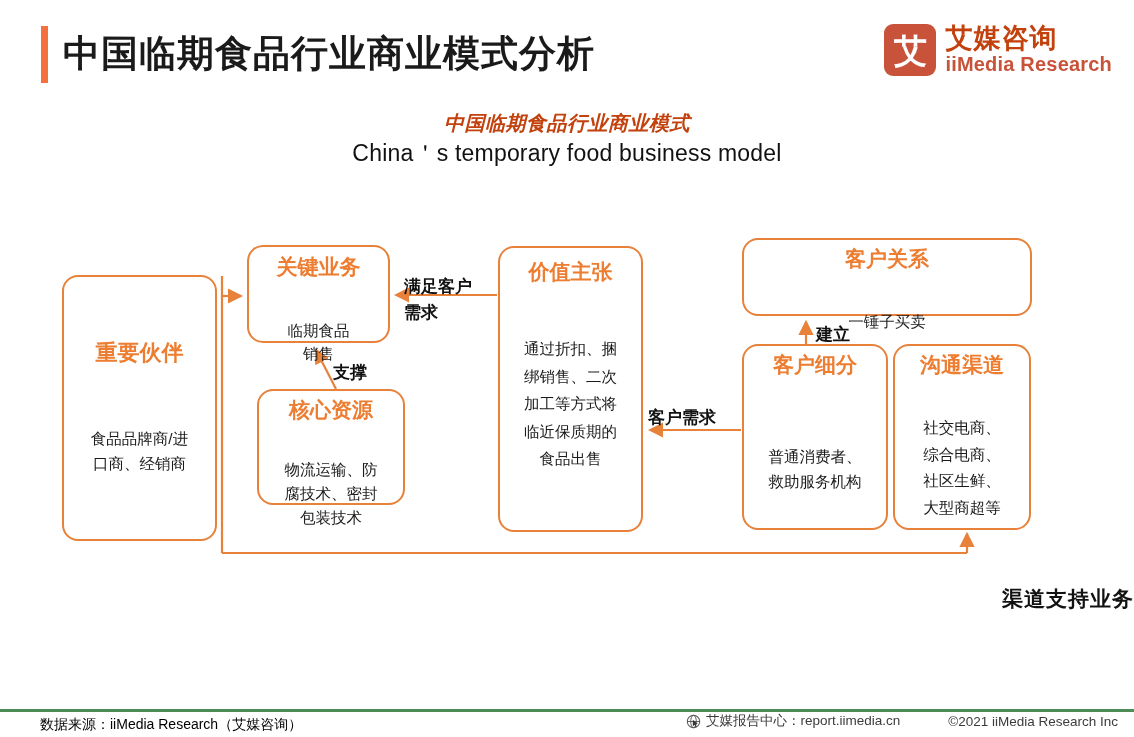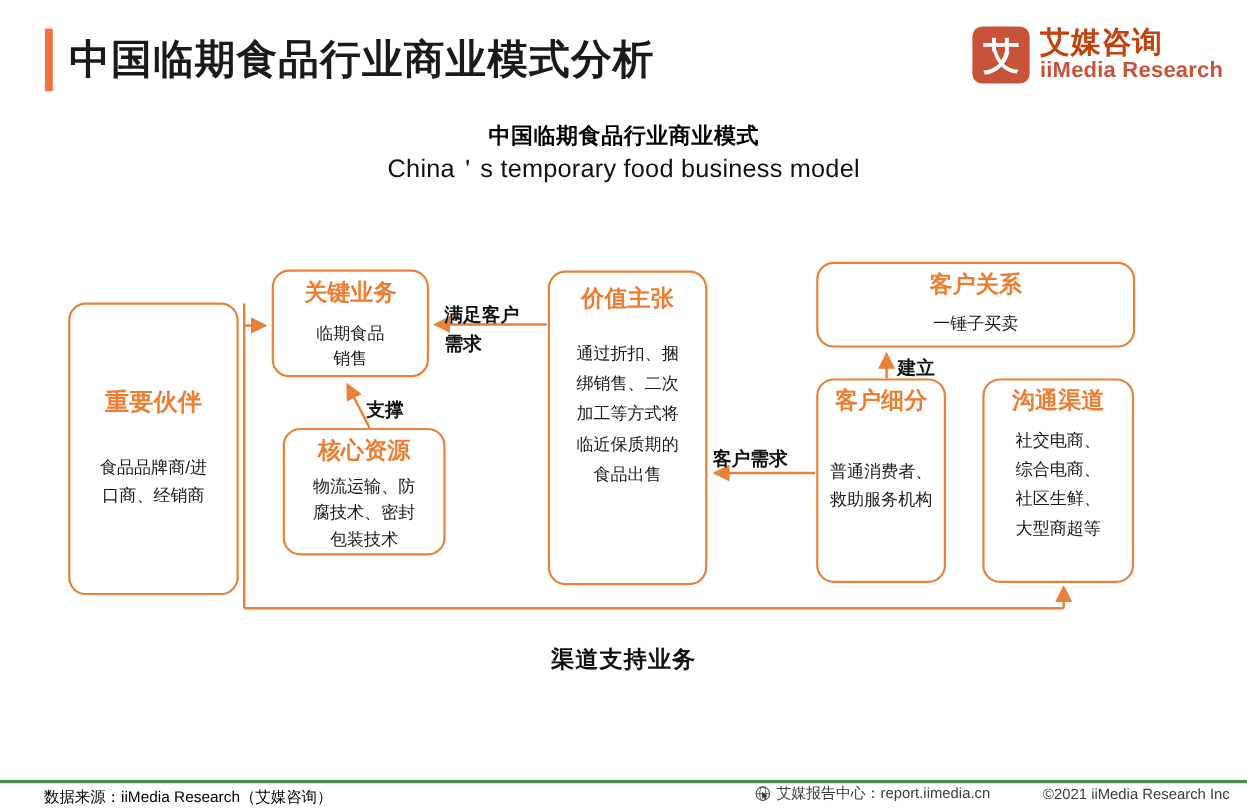--- a/index.html
+++ b/index.html
@@ -29,36 +29,37 @@
     display:flex;align-items:center;justify-content:center;
     color:#fff;font-size:33px;font-weight:700;line-height:1;
   }
   .logo-txt{display:flex;flex-direction:column;justify-content:center;}
   .logo-cn{font-size:27px;font-weight:700;color:#c2410c;line-height:1.05;letter-spacing:1px;}
   .logo-en{font-size:20px;font-weight:700;color:#C8533A;line-height:1.2;letter-spacing:.2px;}
 
   
   .sub-cn{
     position:absolute;width:1134px;top:110px;text-align:center;
-    font-size:20px;font-weight:700;color:#000000;letter-spacing:.5px;
+    font-size:20px;font-weight:700;color:#c2410c;letter-spacing:.5px;font-style:italic;
   }
   .sub-en{
     position:absolute;width:1134px;top:138px;text-align:center;
     font-size:23px;font-weight:400;color:#111;letter-spacing:.2px;
   }
 
   
   .diagram{position:absolute;left:0;top:0;width:1134px;height:737px;}
   .svg-layer{position:absolute;left:0;top:0;}
 
   .node{
     position:absolute;box-sizing:border-box;
     border:2.2px solid #E8813A;border-radius:16px;background:#fff;
     display:flex;flex-direction:column;align-items:center;
     text-align:center;
+    gap:27px;
   }
   .node .ttl{
     font-size:21px;font-weight:700;color:#ED7D31;line-height:1.15;
     white-space:nowrap;
   }
   .node .bdy{
     font-size:15.5px;font-weight:400;color:#1a1a1a;line-height:1.62;
     white-space:pre-line;
   }
 
@@ -75,39 +76,39 @@
   #n-core .ttl{margin-bottom:9px;}
   #n-core .bdy{width:140px;line-height:1.55;}
 
   #n-value{left:498px;top:246px;width:145px;height:286px;justify-content:flex-start;padding-top:12px;}
   #n-value .ttl{margin-bottom:24px;}
   #n-value .bdy{width:134px;line-height:1.78;}
 
   #n-rel{left:742px;top:238px;width:290px;height:78px;justify-content:flex-start;padding-top:7px;}
   #n-rel .ttl{margin-bottom:11px;}
 
-  #n-seg{left:742px;top:344px;width:118px;height:186px;justify-content:flex-start;padding-top:7px;}
+  #n-seg{left:742px;top:344px;width:146px;height:186px;justify-content:flex-start;padding-top:7px;}
   #n-seg .ttl{margin-bottom:40px;}
   #n-seg .bdy{width:132px;line-height:1.62;}
 
   #n-chan{left:893px;top:344px;width:138px;height:186px;justify-content:flex-start;padding-top:7px;}
   #n-chan .ttl{margin-bottom:11px;}
   #n-chan .bdy{line-height:1.72;}
 
   
   .elabel{
     position:absolute;font-size:17px;font-weight:700;color:#111;
     white-space:pre-line;line-height:1.55;
   }
   #lbl-satisfy{left:404px;top:274px;}
   #lbl-support{left:333px;top:360px;}
   #lbl-need{left:648px;top:405px;}
   #lbl-build{left:816px;top:322px;}
   .bottom-label{
-    position:absolute;width:1134px;top:585px;text-align:center;
+    position:absolute;width:1134px;top:585px;text-align:right;
     font-size:21px;font-weight:700;color:#111;letter-spacing:1px;
   }
 
   
   .src{
     position:absolute;left:40px;top:716px;
     font-size:14px;color:#000000;white-space:nowrap;
   }
   .rule{
     position:absolute;left:0;top:709px;width:1134px;height:2.5px;background:#4E8C57;

